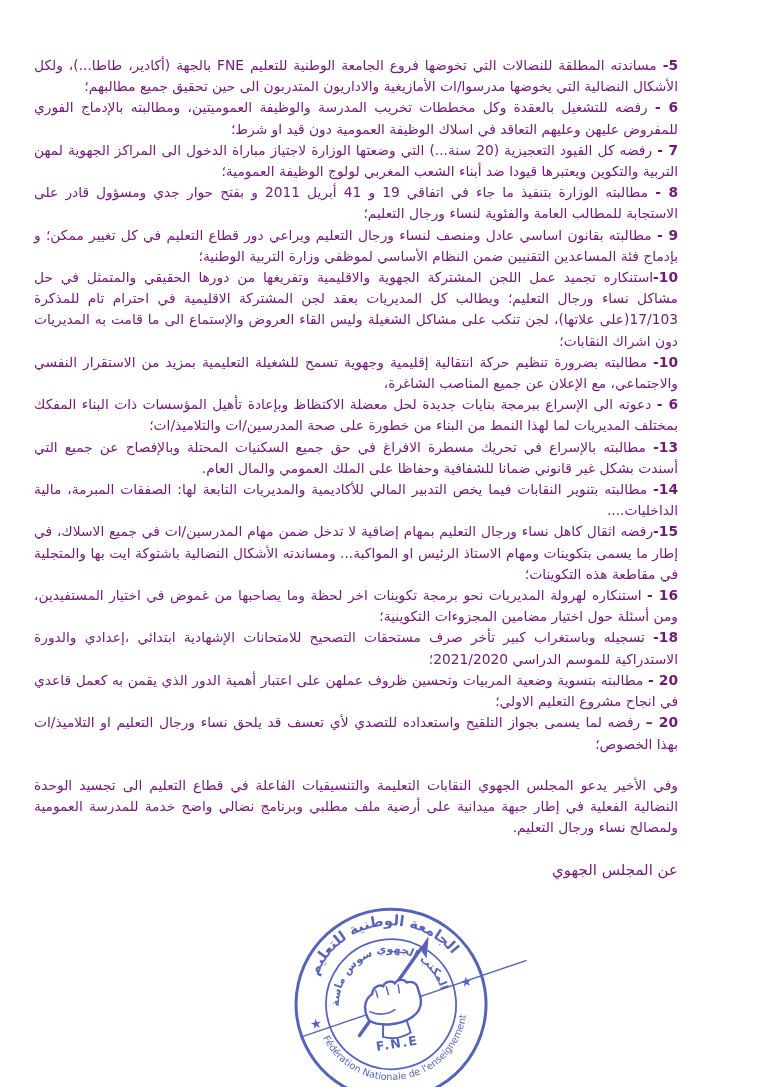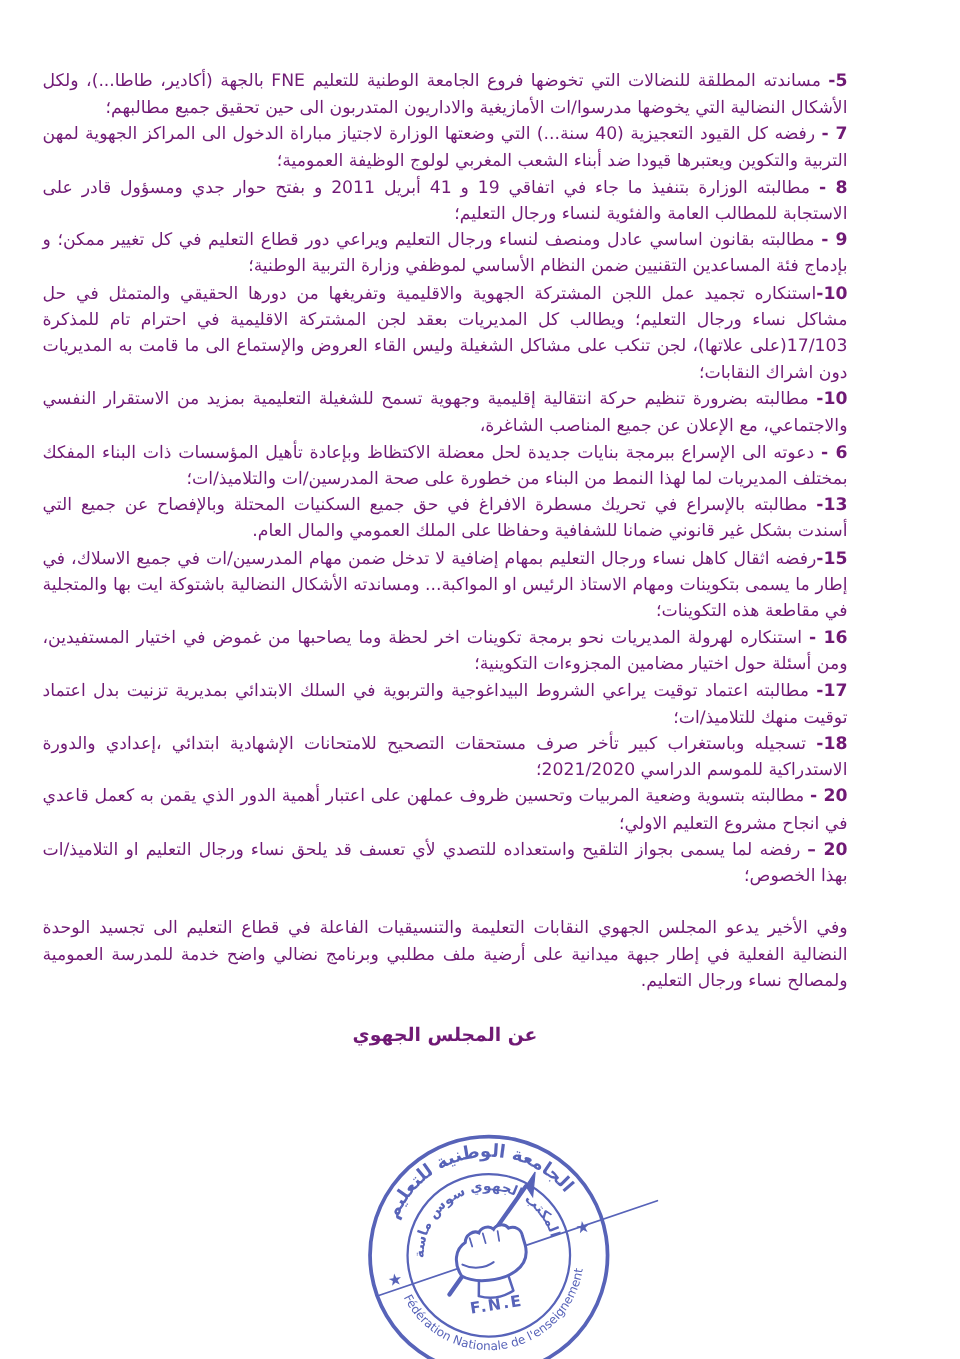--- a/index.html
+++ b/index.html
@@ -18,51 +18,52 @@
     direction:rtl;
     text-align:justify;
     font-size:13.8px;
     line-height:21.2px;
   }
   p.item{margin:0;}
   .num{font-weight:700;}
   p.closing{margin:20px 0 0 0;}
   .signature{
     margin-top:22px;
-    text-align:center;
-    font-weight:700;
+    text-align:right;
+    font-weight:400;
     font-size:15px;
   }
   .stamp{
     position:absolute;
     left:280px;top:882px;
     width:262px;height:206px;
     transform:rotate(-9deg);
     opacity:0.92;
   }
   .stamp svg{overflow:visible;}
 </style>
 </head>
 <body>
 
 <div class="page">
 
   <div class="content">
 
     <p class="item"><span class="num">5-</span><span> مساندته المطلقة للنضالات التي تخوضها فروع الجامعة الوطنية للتعليم FNE بالجهة (أكادير، طاطا...)، ولكل الأشكال النضالية التي يخوضها مدرسوا/ات الأمازيغية والاداريون المتدربون الى حين تحقيق جميع مطالبهم؛</span></p>
-    <p class="item"><span class="num">7 -</span><span> رفضه كل القيود التعجيزية (40 سنة...) التي وضعتها الوزارة لاجتياز مباراة الدخول الى المراكز الجهوية لمهن التربية والتكوين ويعتبرها قيودا ضد أبناء الشعب المغربي لولوج الوظيفة العمومية؛</span></p>
+    <p class="item"><span class="num">6 -</span><span> رفضه للتشغيل بالعقدة وكل مخططات تخريب المدرسة والوظيفة العموميتين، ومطالبته بالإدماج الفوري للمفروض عليهن وعليهم التعاقد في اسلاك الوظيفة العمومية دون قيد او شرط؛</span></p>
+    <p class="item"><span class="num">7 -</span><span> رفضه كل القيود التعجيزية (20 سنة...) التي وضعتها الوزارة لاجتياز مباراة الدخول الى المراكز الجهوية لمهن التربية والتكوين ويعتبرها قيودا ضد أبناء الشعب المغربي لولوج الوظيفة العمومية؛</span></p>
     <p class="item"><span class="num">8 -</span><span> مطالبته الوزارة بتنفيذ ما جاء في اتفاقي 19 و 41 أبريل 2011 و بفتح حوار جدي ومسؤول قادر على الاستجابة للمطالب العامة والفئوية لنساء ورجال التعليم؛</span></p>
     <p class="item"><span class="num">9 -</span><span> مطالبته بقانون اساسي عادل ومنصف لنساء ورجال التعليم ويراعي دور قطاع التعليم في كل تغيير ممكن؛ و بإدماج فئة المساعدين التقنيين ضمن النظام الأساسي لموظفي وزارة التربية الوطنية؛</span></p>
     <p class="item"><span class="num">10-</span><span>استنكاره تجميد عمل اللجن المشتركة الجهوية والاقليمية وتفريغها من دورها الحقيقي والمتمثل في حل مشاكل نساء ورجال التعليم؛ ويطالب كل المديريات بعقد لجن المشتركة الاقليمية في احترام تام للمذكرة 17/103(على علاتها)، لجن تنكب على مشاكل الشغيلة وليس القاء العروض والإستماع الى ما قامت به المديريات دون اشراك النقابات؛</span></p>
     <p class="item"><span class="num">10-</span><span> مطالبته بضرورة تنظيم حركة انتقالية إقليمية وجهوية تسمح للشغيلة التعليمية بمزيد من الاستقرار النفسي والاجتماعي، مع الإعلان عن جميع المناصب الشاغرة،</span></p>
     <p class="item"><span class="num">6 -</span><span> دعوته الى الإسراع ببرمجة بنايات جديدة لحل معضلة الاكتظاظ وبإعادة تأهيل المؤسسات ذات البناء المفكك بمختلف المديريات لما لهذا النمط من البناء من خطورة على صحة المدرسين/ات والتلاميذ/ات؛</span></p>
     <p class="item"><span class="num">13-</span><span> مطالبته بالإسراع في تحريك مسطرة الافراغ في حق جميع السكنيات المحتلة وبالإفصاح  عن جميع التي أسندت بشكل غير قانوني ضمانا للشفافية وحفاظا على الملك العمومي والمال العام.</span></p>
+    <p class="item"><span class="num">14-</span><span> مطالبته بتنوير النقابات فيما يخص التدبير المالي للأكاديمية والمديريات التابعة لها: الصفقات المبرمة، مالية الداخليات....</span></p>
     <p class="item"><span class="num">15-</span><span>رفضه اثقال كاهل نساء ورجال التعليم بمهام إضافية لا تدخل ضمن مهام المدرسين/ات في جميع الاسلاك، في إطار ما يسمى بتكوينات ومهام الاستاذ الرئيس او المواكبة... ومساندته الأشكال النضالية باشتوكة ايت بها والمتجلية في مقاطعة هذه التكوينات؛</span></p>
     <p class="item"><span class="num">16 -</span><span> استنكاره لهرولة المديريات نحو برمجة تكوينات اخر لحظة وما يصاحبها من غموض في اختيار المستفيدين، ومن أسئلة حول اختيار مضامين المجزوءات التكوينية؛</span></p>
-    <p class="item"><span class="num">17-</span><span> مطالبته اعتماد توقيت يراعي الشروط البيداغوجية والتربوية في السلك الابتدائي بمديرية تزنيت بدل اعتماد توقيت منهك للتلاميذ/ات؛</span></p>
     <p class="item"><span class="num">18-</span><span> تسجيله وباستغراب كبير تأخر صرف مستحقات التصحيح للامتحانات الإشهادية ابتدائي ،إعدادي والدورة الاستدراكية للموسم الدراسي 2021/2020؛</span></p>
     <p class="item"><span class="num">20 -</span><span> مطالبته بتسوية وضعية المربيات وتحسين ظروف عملهن على اعتبار أهمية الدور الذي يقمن به كعمل قاعدي في انجاح مشروع التعليم الاولي؛</span></p>
     <p class="item"><span class="num">20 –</span><span> رفضه لما يسمى بجواز التلقيح واستعداده للتصدي لأي تعسف قد يلحق نساء ورجال التعليم او التلاميذ/ات بهذا الخصوص؛</span></p>
 
     <p class="closing">وفي الأخير يدعو المجلس الجهوي النقابات التعليمة والتنسيقيات الفاعلة في قطاع التعليم الى تجسيد الوحدة النضالية الفعلية في إطار جبهة ميدانية على أرضية ملف مطلبي وبرنامج نضالي واضح خدمة للمدرسة العمومية ولمصالح نساء ورجال التعليم.</p>
 
     <div class="signature">عن المجلس الجهوي</div>
   </div>
 
   <div class="stamp">

